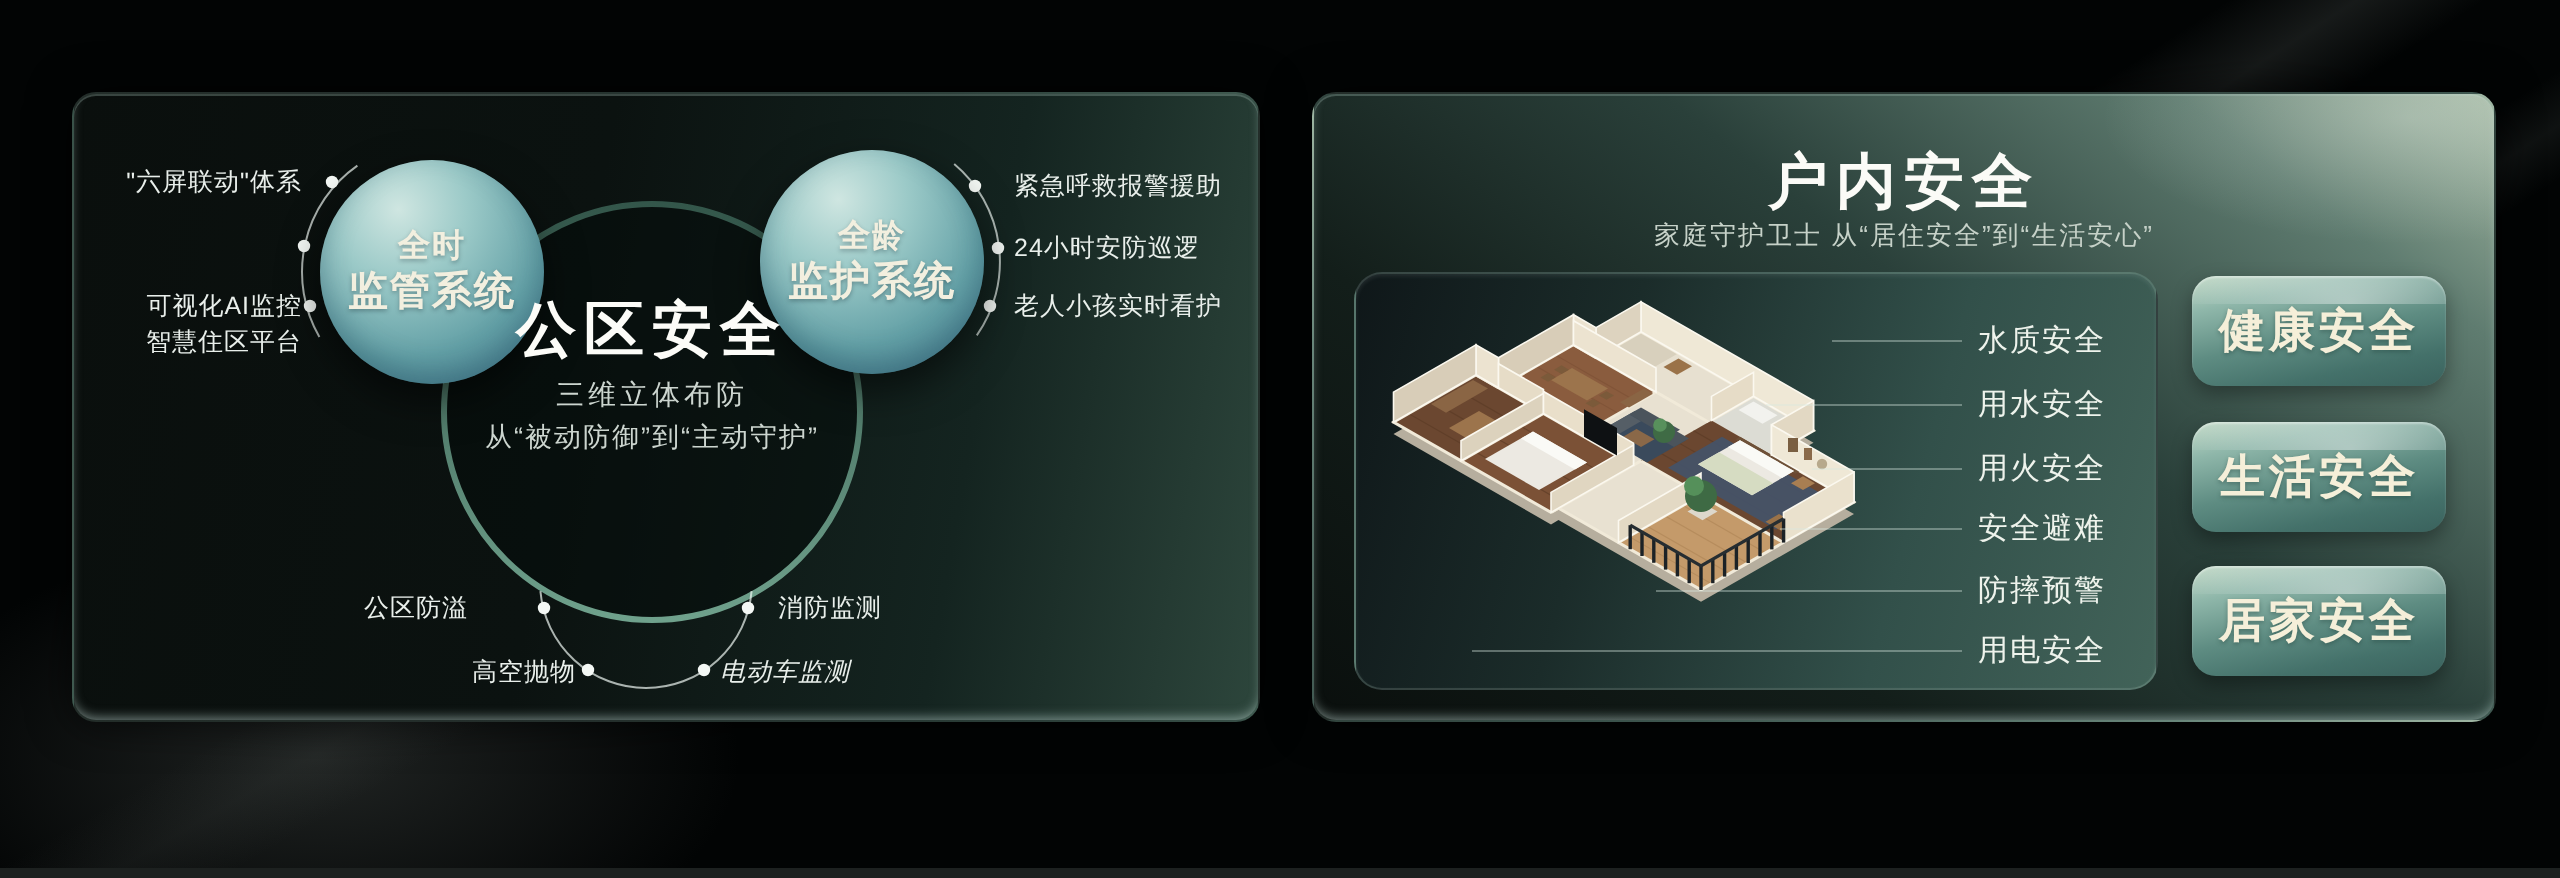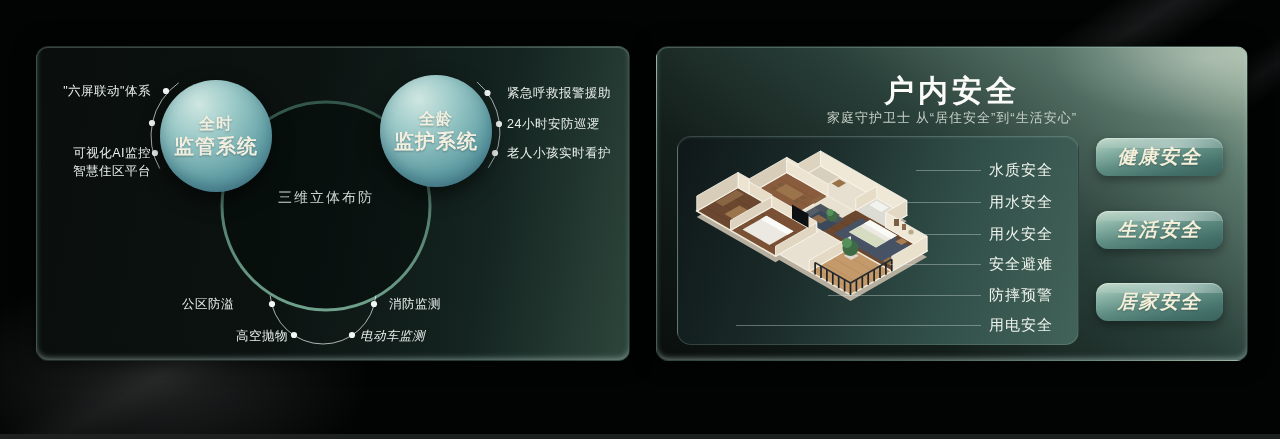--- a/index.html
+++ b/index.html
@@ -78,26 +78,26 @@
   .conn{position:absolute;height:1px;background:rgba(216,232,224,0.38);}
   .cn1{left:238px;top:33px;width:65px;}
   .cn2{left:205px;top:65px;width:98px;}
   .cn3{left:228px;top:97px;width:75px;}
   .cn4{left:212px;top:127px;width:91px;}
   .cn5{left:150px;top:158px;width:153px;}
   .cn6{left:58px;top:188px;width:245px;}
   .fp-label{position:absolute;left:311px;font-size:15px;color:#eef3ec;letter-spacing:1px;white-space:nowrap;}
   .fl1{top:24px;} .fl2{top:56px;} .fl3{top:88px;} .fl4{top:118px;} .fl5{top:149px;} .fl6{top:179px;}
 
-  .side-btn{position:absolute;left:439px;width:127px;height:38px;border-radius:12px;overflow:hidden;
+  .side-btn{position:absolute;left:439px;width:127px;height:55px;border-radius:12px;overflow:hidden;
     display:flex;align-items:center;justify-content:center;cursor:pointer;
     background:linear-gradient(168deg,#c6dcca 0%,#8fb7aa 22%,#5e8c82 52%,#44716a 78%,#3a625d 100%);
     box-shadow:0 4px 10px rgba(0,0,0,0.35), inset 0 1px 1px rgba(255,255,255,0.35);
-    font-size:19px;font-weight:bold;color:#f5efd9;letter-spacing:2px;
-    text-shadow:0 1px 2px rgba(30,60,55,0.4);font-style:italic;}
+    font-size:23px;font-weight:bold;color:#f5efd9;letter-spacing:2px;
+    text-shadow:0 1px 2px rgba(30,60,55,0.4);}
   .side-btn::before{content:"";position:absolute;left:-10%;top:-55%;width:120%;height:80%;
     background:radial-gradient(ellipse at 60% 100%,rgba(255,255,255,0.42),transparent 65%);
     pointer-events:none;}
   .btn1{top:91px;} .btn2{top:164px;} .btn3{top:236px;}
 </style>
 </head>
 <body>
 
 <div class="bg-glow"></div>
 <div class="bg-streak s1"></div>
@@ -149,21 +149,23 @@
 
   <div class="side-label lab-right rl1">紧急呼救报警援助</div>
   <div class="side-label lab-right rl2">24小时安防巡逻</div>
   <div class="side-label lab-right rl3">老人小孩实时看护</div>
 
   <div class="side-label bl1">公区防溢</div>
   <div class="side-label bl2">消防监测</div>
   <div class="side-label bl3">高空抛物</div>
   <div class="side-label bl4">电动车监测</div>
 
+  <div class="center-title">公区安全</div>
   <div class="center-sub1">三维立体布防</div>
+  <div class="center-sub2">从“被动防御”到“主动守护”</div>
 </div>
 
 <div class="card card-right">
   <div class="rc-title">户内安全</div>
   <div class="rc-subtitle">家庭守护卫士  从“居住安全”到“生活安心”</div>
 
   <div class="inner-panel">
     <svg class="fp-svg" width="295" height="207" viewBox="0 0 295 207">
 
       <g transform="translate(0,6)">

